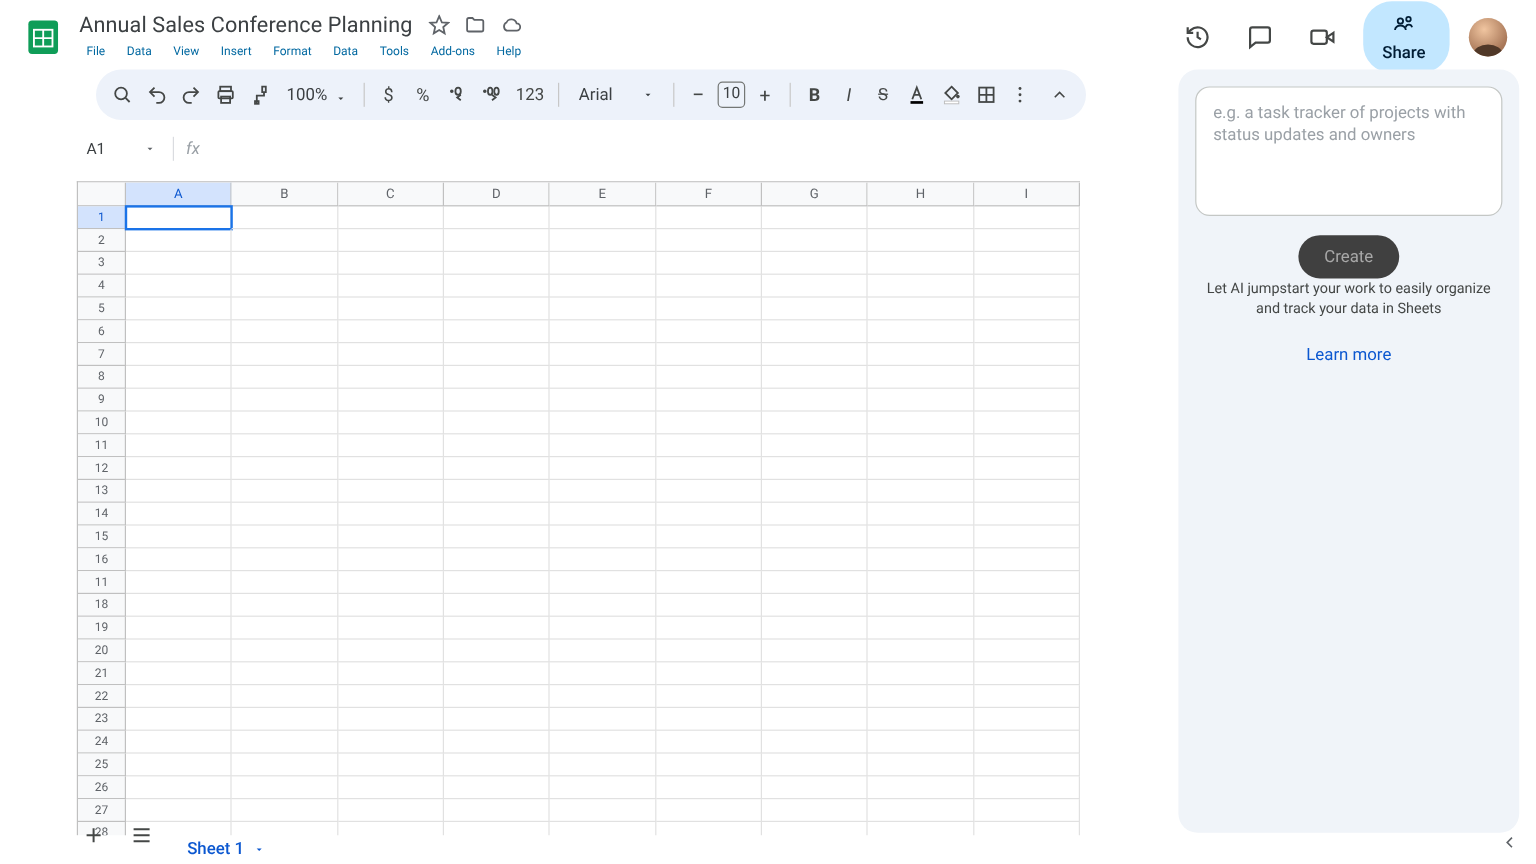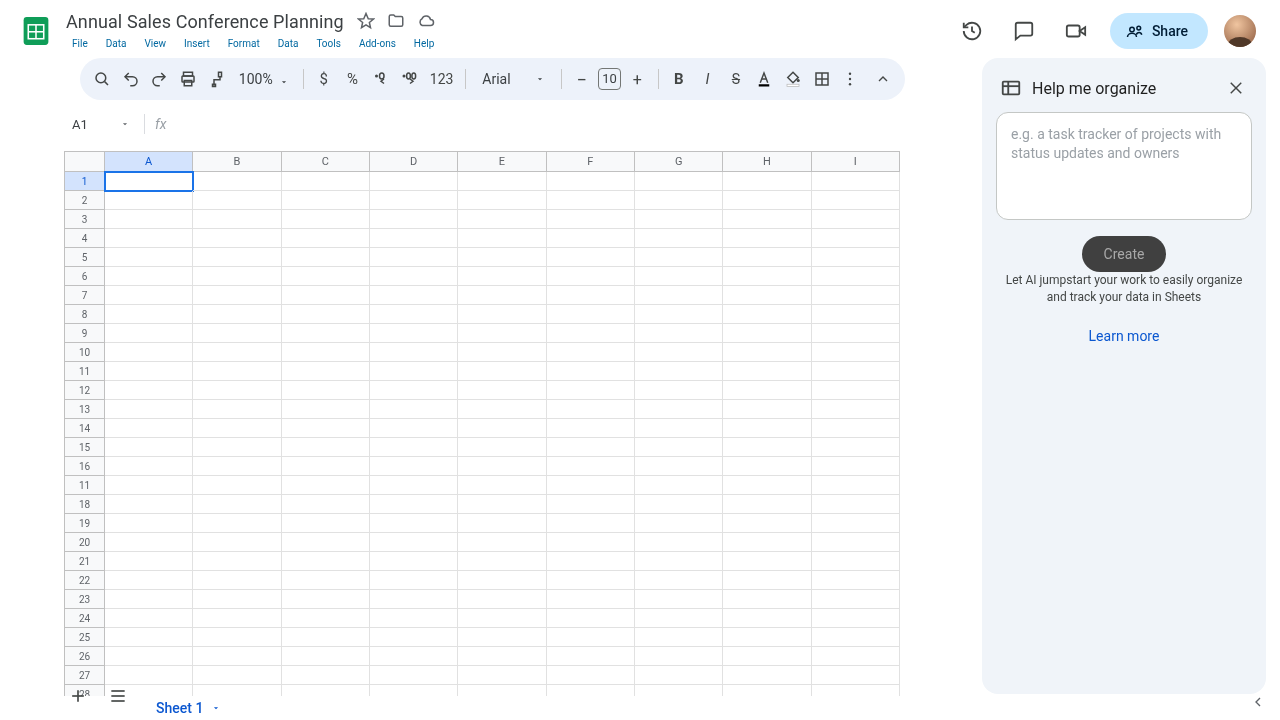--- a/index.html
+++ b/index.html
@@ -66,20 +66,21 @@
   }
   .share-btn {
     display: flex; align-items: center; gap: 8px;
     background: #c2e7ff;
     color: #001d35;
     border-radius: 24px;
     padding: 9px 20px 9px 16px;
     font-size: 14px;
     font-weight: 500;
     cursor: pointer;
+    flex-direction: column;
   }
   .avatar {
     width: 32px; height: 32px; border-radius: 50%;
     background: radial-gradient(circle at 40% 30%, #f0c5a0, #a87758 70%);
     position: relative; overflow: hidden;
   }
   .avatar::after{
     content:""; position:absolute; bottom:-6px; left:4px; right:4px; height:16px;
     background:#503828; border-radius:50% 50% 0 0;
   }
@@ -882,36 +883,20 @@
       </svg>
   </div>
 </div>
 <div class="collapse-right">
   <svg width="16" height="16" viewBox="0 0 24 24" fill="none" stroke="currentColor" stroke-width="2">
       <polyline points="15 6 9 12 15 18"></polyline>
     </svg>
 </div>
 
 <div class="sidepanel">
-  <div class="sp-header">
-    <span>
-      <svg width="22" height="22" viewBox="0 0 24 24" fill="none" stroke="#444746" stroke-width="2">
-          <rect x="3" y="5" width="18" height="14" rx="1"></rect>
-          <line x1="3" y1="10" x2="21" y2="10"></line>
-          <line x1="9" y1="5" x2="9" y2="19"></line>
-        </svg>
-    </span>
-    <span class="sp-title">Help me organize</span>
-    <div class="sp-close">
-      <svg width="18" height="18" viewBox="0 0 24 24" fill="none" stroke="currentColor" stroke-width="2">
-          <line x1="5" y1="5" x2="19" y2="19"></line>
-          <line x1="19" y1="5" x2="5" y2="19"></line>
-        </svg>
-    </div>
-  </div>
   <div class="sp-input">
     <span>e.g. a task tracker of projects with status updates and owners</span>
   </div>
   <div class="sp-create">
     <span>Create</span>
   </div>
   <div class="sp-desc">Let AI jumpstart your work to easily organize and track your data in Sheets</div>
   <div class="sp-learn">Learn more</div>
 </div>
 

